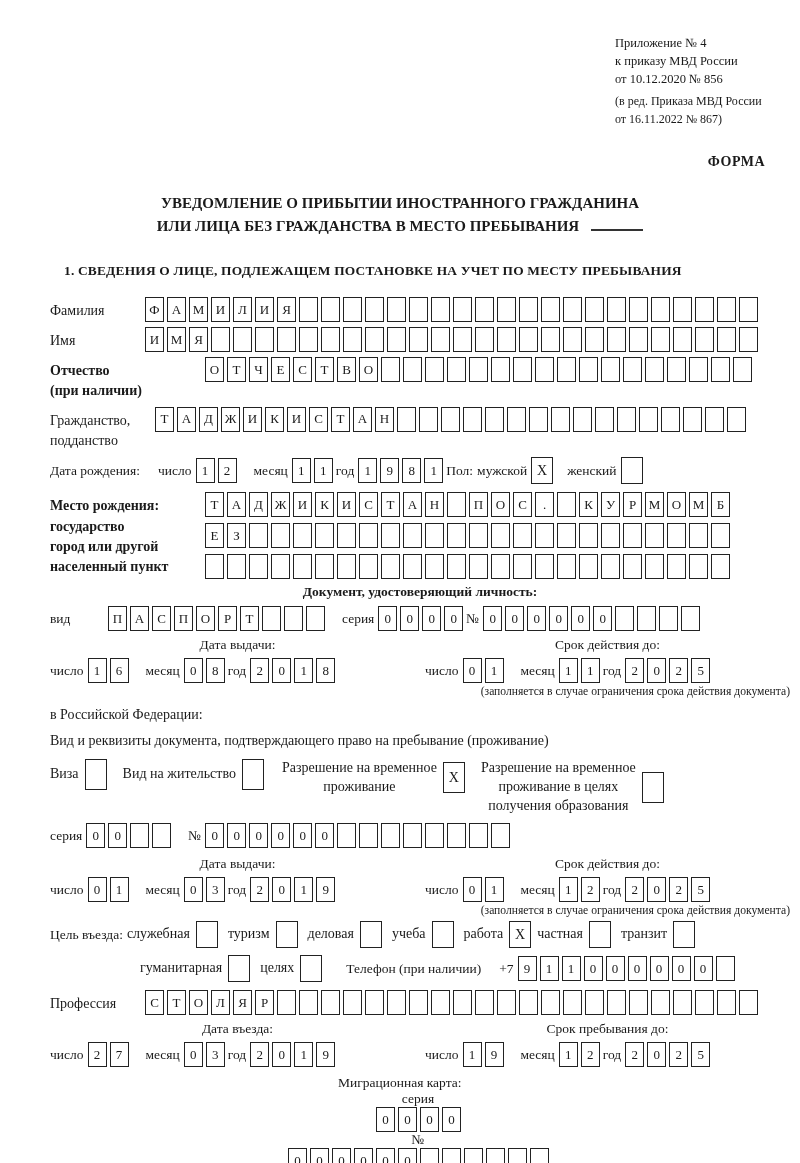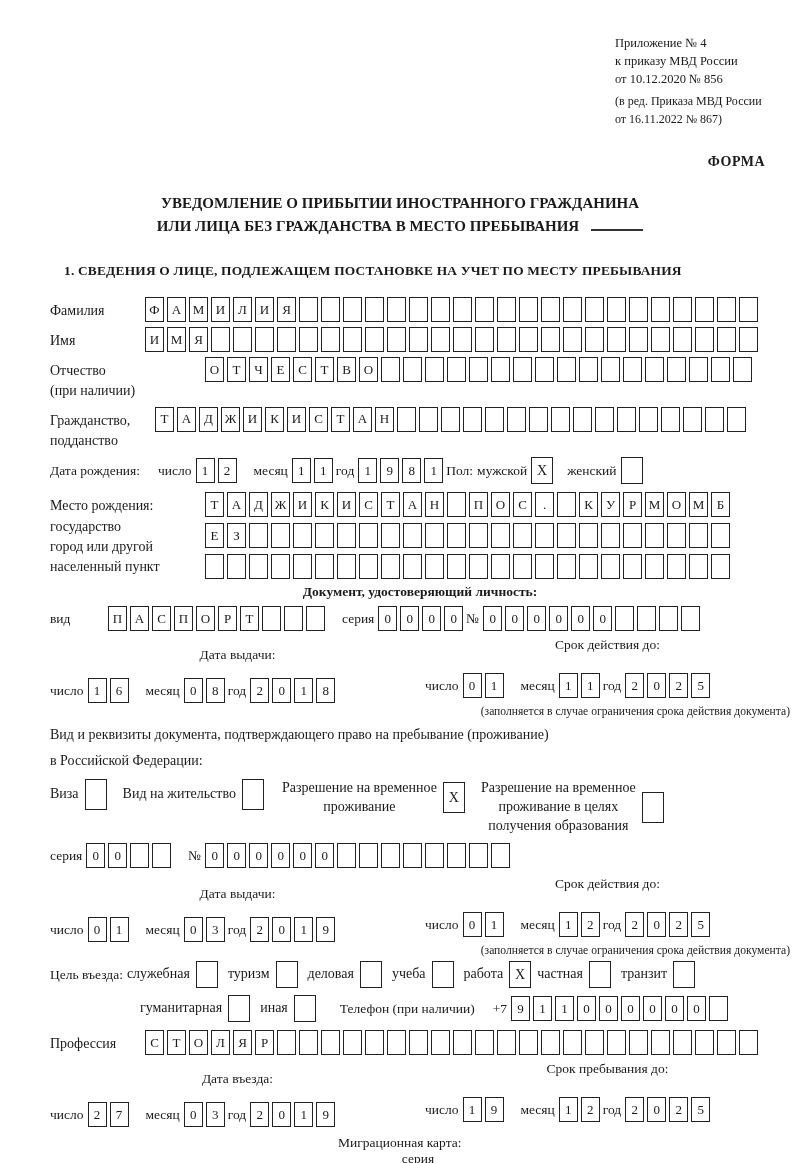--- a/index.html
+++ b/index.html
@@ -17,34 +17,34 @@
   .hdr-group2{margin-top:5px;font-size:12px;}
   .forma{font-weight:bold;text-align:right;margin:26px 25px 0 0;font-size:14px;letter-spacing:.5px;}
   
   .title{width:700px;text-align:center;font-weight:bold;font-size:15px;line-height:1.5;margin-top:22px;}
   .blank-line{display:inline-block;width:52px;border-bottom:2px solid #333;margin-left:12px;vertical-align:baseline;}
   .section-h{font-weight:bold;font-size:13.4px;margin:26px 0 18px 14px;letter-spacing:.2px;}
   
   .row{display:flex;align-items:flex-start;margin-bottom:5px;}
   .lbl{font-size:14px;padding-top:4px;white-space:pre-line;line-height:1.45;}
   .lbl-n{width:95px;flex:none;}
-  .lbl-w{width:155px;flex:none;}
+  .lbl-w{width:155px;flex:none;font-weight:bold;}
   .cells{display:flex;flex-wrap:nowrap;}
   .cell{
     flex:none;display:inline-flex;align-items:center;justify-content:center;
     width:17px;height:23px;border:1.5px solid #222;margin-right:3px;
     font-size:13px;background:#fff;
   }
   .cbox{
     flex:none;display:inline-flex;align-items:center;justify-content:center;
     width:20px;height:25px;border:1.5px solid #222;font-size:14px;background:#fff;
   }
   
   .twocol{display:flex;margin-bottom:2px;}
-  .col-l{width:375px;flex:none;margin-top:10px;}
+  .col-l{width:375px;flex:none;}
   .col-r{flex:1;}
   .dg-head{text-align:center;font-size:13.5px;margin-bottom:3px;}
   .dg{display:flex;align-items:center;}
   .dg .t{margin-right:4px;font-size:13.5px;}
   .dg .gap{width:14px;flex:none;}
   .note{font-size:11.6px;text-align:right;margin:2px 0 4px 0;}
   .opt{display:flex;align-items:center;margin-right:10px;}
   .opt .ol{margin-right:6px;white-space:pre-line;text-align:center;line-height:1.35;}
   .stack{display:flex;flex-direction:column;row-gap:6px;}
   .doc-head{text-align:center;font-weight:bold;font-size:13.5px;margin:4px 0 6px 0;}
@@ -406,22 +406,22 @@
       <span class="cells">
           <span class="cell">2</span>
           <span class="cell">0</span>
           <span class="cell">2</span>
           <span class="cell">5</span>
         </span>
     </div>
   </div>
   <div class="note">(заполняется в случае ограничения срока действия документа)</div>
 
+  <div class="plain">в Российской Федерации:</div>
   <div class="plain">Вид и реквизиты документа, подтверждающего право на пребывание (проживание)</div>
-  <div class="plain">в Российской Федерации:</div>
 
   <div class="dg mt6" style="align-items:flex-start;margin-bottom:8px;">
     <span class="opt" style="margin-right:16px;">
       <span class="ol">Виза</span>
       <span class="cbox" style="height:29px;"></span>
     </span>
     <span class="opt" style="margin-right:18px;justify-content:center;">
       <span class="ol">Вид на жительство</span>
       <span class="cbox" style="height:29px;"></span>
     </span>
@@ -544,21 +544,21 @@
         <span class="ol">транзит</span>
         <span class="cbox"></span>
       </span>
   </div>
   <div class="dg" style="margin-bottom:8px;margin-left:90px;">
     <span class="opt">
         <span class="ol">гуманитарная</span>
         <span class="cbox"></span>
       </span>
     <span class="opt">
-        <span class="ol">иная</span>
+        <span class="ol">целях</span>
         <span class="cbox"></span>
       </span>
     <span class="gap"></span>
     <span class="t">Телефон (при наличии)</span>
     <span class="gap"></span>
     <span class="t">+7</span>
     <span class="cells">
         <span class="cell">9</span>
         <span class="cell">1</span>
         <span class="cell">1</span>

